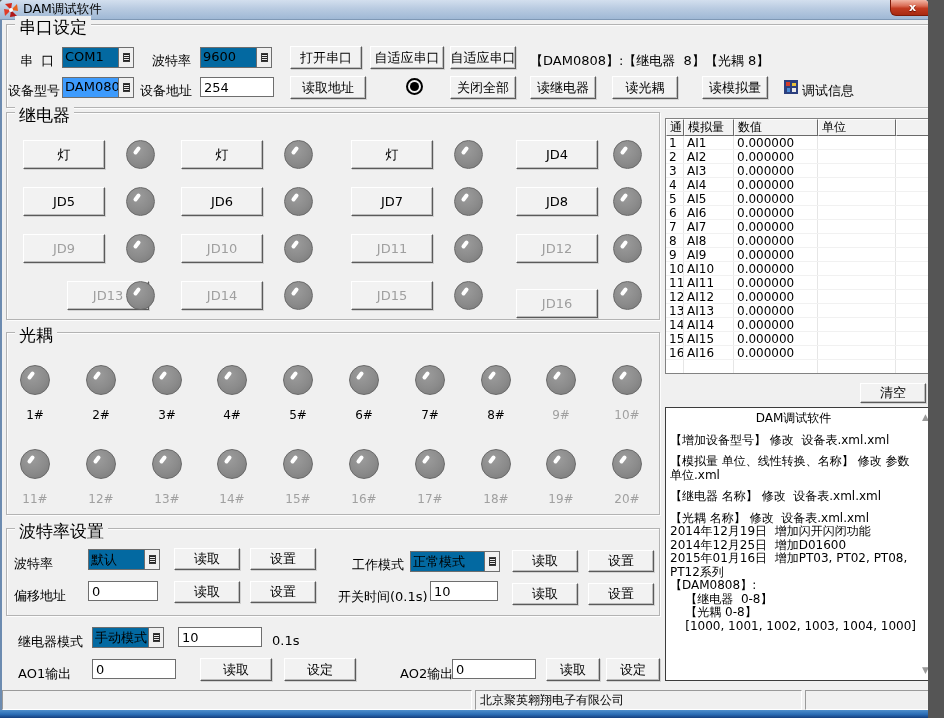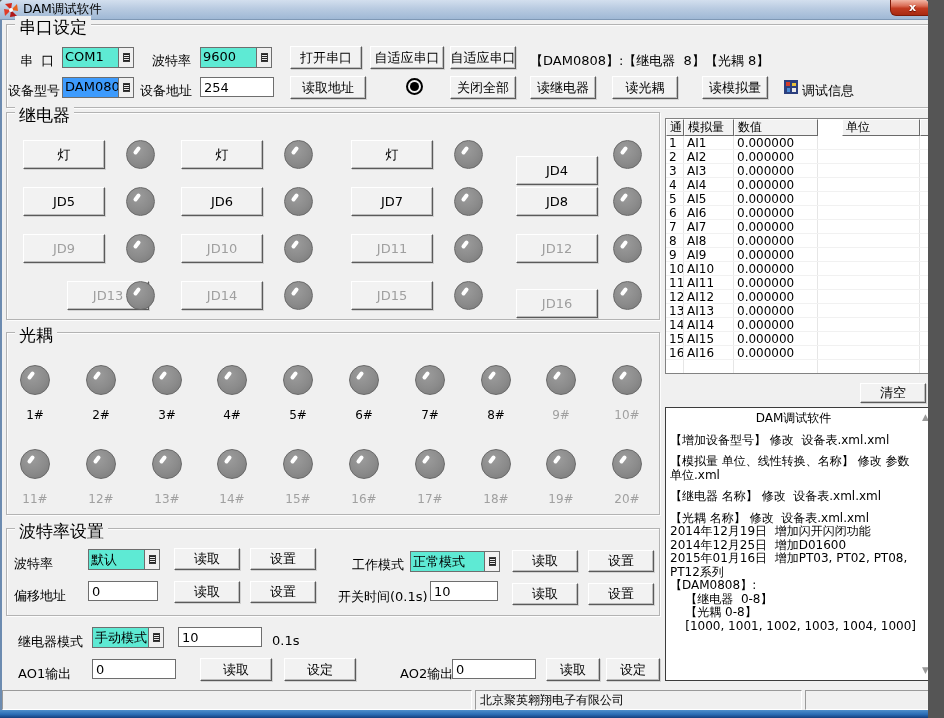--- a/index.html
+++ b/index.html
@@ -41,21 +41,21 @@
     background:#f2f2f2; font-size:13px; cursor:default; white-space:pre;
     border-top:1px solid #ffffff; border-left:1px solid #ffffff;
     border-right:1px solid #5a5a5a; border-bottom:1px solid #5a5a5a;
     box-shadow:inset -1px -1px 0 #bdbdbd, 1px 1px 0 rgba(0,0,0,.12);
   }
   .btn.disabled { color:#9f9f9f; }
   .field {
     position:absolute; background:#fff; border:1px solid #6e6e6e;
     font-family:inherit; font-size:13px; padding:1px 3px; outline:none;
   }
-  .combo { position:absolute; background:#5eead4; border:1px solid #6e6e6e; display:flex; height:21px; }
+  .combo { position:absolute; background:#0369a1; border:1px solid #6e6e6e; display:flex; height:21px; }
   .combo-text { flex:1; padding:1px 2px; font-size:13px; white-space:pre; overflow:hidden; }
   .combo.selected .combo-text { background:#3d9bfd; }
   .combo-btn {
     width:15px; background:#f0f0f0; border-left:1px solid #6e6e6e;
     display:flex; align-items:center; justify-content:center;
   }
   .combo-glyph { width:7px; height:9px; border:1px solid #3a3a3a;
     background:repeating-linear-gradient(180deg,#222 0 1px,#e8e8e8 1px 2px); }
   .led { position:absolute; width:29px; height:29px; border-radius:50%;
     background:radial-gradient(circle at 40% 32%, #9c9c9c 0%, #8b8b8b 55%, #787878 100%);
@@ -68,21 +68,21 @@
 
   
   .atable { position:absolute; left:665px; top:118px; width:267px; height:256px;
     background:#fff; border:1px solid #828282; overflow:hidden; font-size:12px; }
   .thead { display:flex; height:17px; }
   .hcell { background:#f2f2f2; padding:0 3px; display:flex; align-items:center; overflow:hidden;
     border-top:1px solid #fff; border-left:1px solid #fff;
     border-right:1px solid #6a6a6a; border-bottom:1px solid #6a6a6a; }
   .trow { display:flex; height:14px; border-bottom:1px solid #f1f1f1; }
   .tcell { border-right:1px solid #e6e6e6; padding:0 3px; display:flex; align-items:center; overflow:hidden; white-space:pre; }
-  .c0 { width:18px; } .c1 { width:50px; } .c2 { width:84px; } .c3 { width:78px;margin-left:24px; } .c4 { flex:1; }
+  .c0 { width:18px; } .c1 { width:50px; } .c2 { width:84px; } .c3 { width:78px; } .c4 { flex:1; }
 
   
   .opto-label { position:absolute; width:44px; text-align:center; font-size:12px; white-space:pre; }
   .disabled-text { color:#a0a0a0; }
 
   
   .logbox { position:absolute; left:665px; top:407px; width:267px; height:274px;
     background:#fff; border:1px solid #3c3c3c; overflow:hidden;
     padding:4px 14px 3px 4px; font-size:12px; }
   .log-line { white-space:pre-wrap; line-height:13.5px; min-height:13.5px; }
@@ -161,21 +161,21 @@
 
   <div class="group" style="left:6px;top:112px;width:654px;height:208px">
     <span class="group-title">继电器</span>
     <div>
         <div class="btn" style="left: 16px; top: 27px; width: 82px; height: 29px;">灯</div>
         <div class="led" style="left: 119px; top: 27px;"></div>
         <div class="btn" style="left: 174px; top: 27px; width: 82px; height: 29px;">灯</div>
         <div class="led" style="left: 277px; top: 27px;"></div>
         <div class="btn" style="left: 344px; top: 27px; width: 82px; height: 29px;">灯</div>
         <div class="led" style="left: 447px; top: 27px;"></div>
-        <div class="btn" style="left: 509px; top: 27px; width: 82px; height: 29px; margin-top: 16px;">JD4</div>
+        <div class="btn" style="left: 509px; top: 27px; width: 82px; height: 29px;">JD4</div>
         <div class="led" style="left: 606px; top: 27px;"></div>
         <div class="btn" style="left: 16px; top: 74px; width: 82px; height: 29px;">JD5</div>
         <div class="led" style="left: 119px; top: 74px;"></div>
         <div class="btn" style="left: 174px; top: 74px; width: 82px; height: 29px;">JD6</div>
         <div class="led" style="left: 277px; top: 74px;"></div>
         <div class="btn" style="left: 344px; top: 74px; width: 82px; height: 29px;">JD7</div>
         <div class="led" style="left: 447px; top: 74px;"></div>
         <div class="btn" style="left: 509px; top: 74px; width: 82px; height: 29px;">JD8</div>
         <div class="led" style="left: 606px; top: 74px;"></div>
         <div class="btn disabled" style="left: 16px; top: 121px; width: 82px; height: 29px;">JD9</div>

